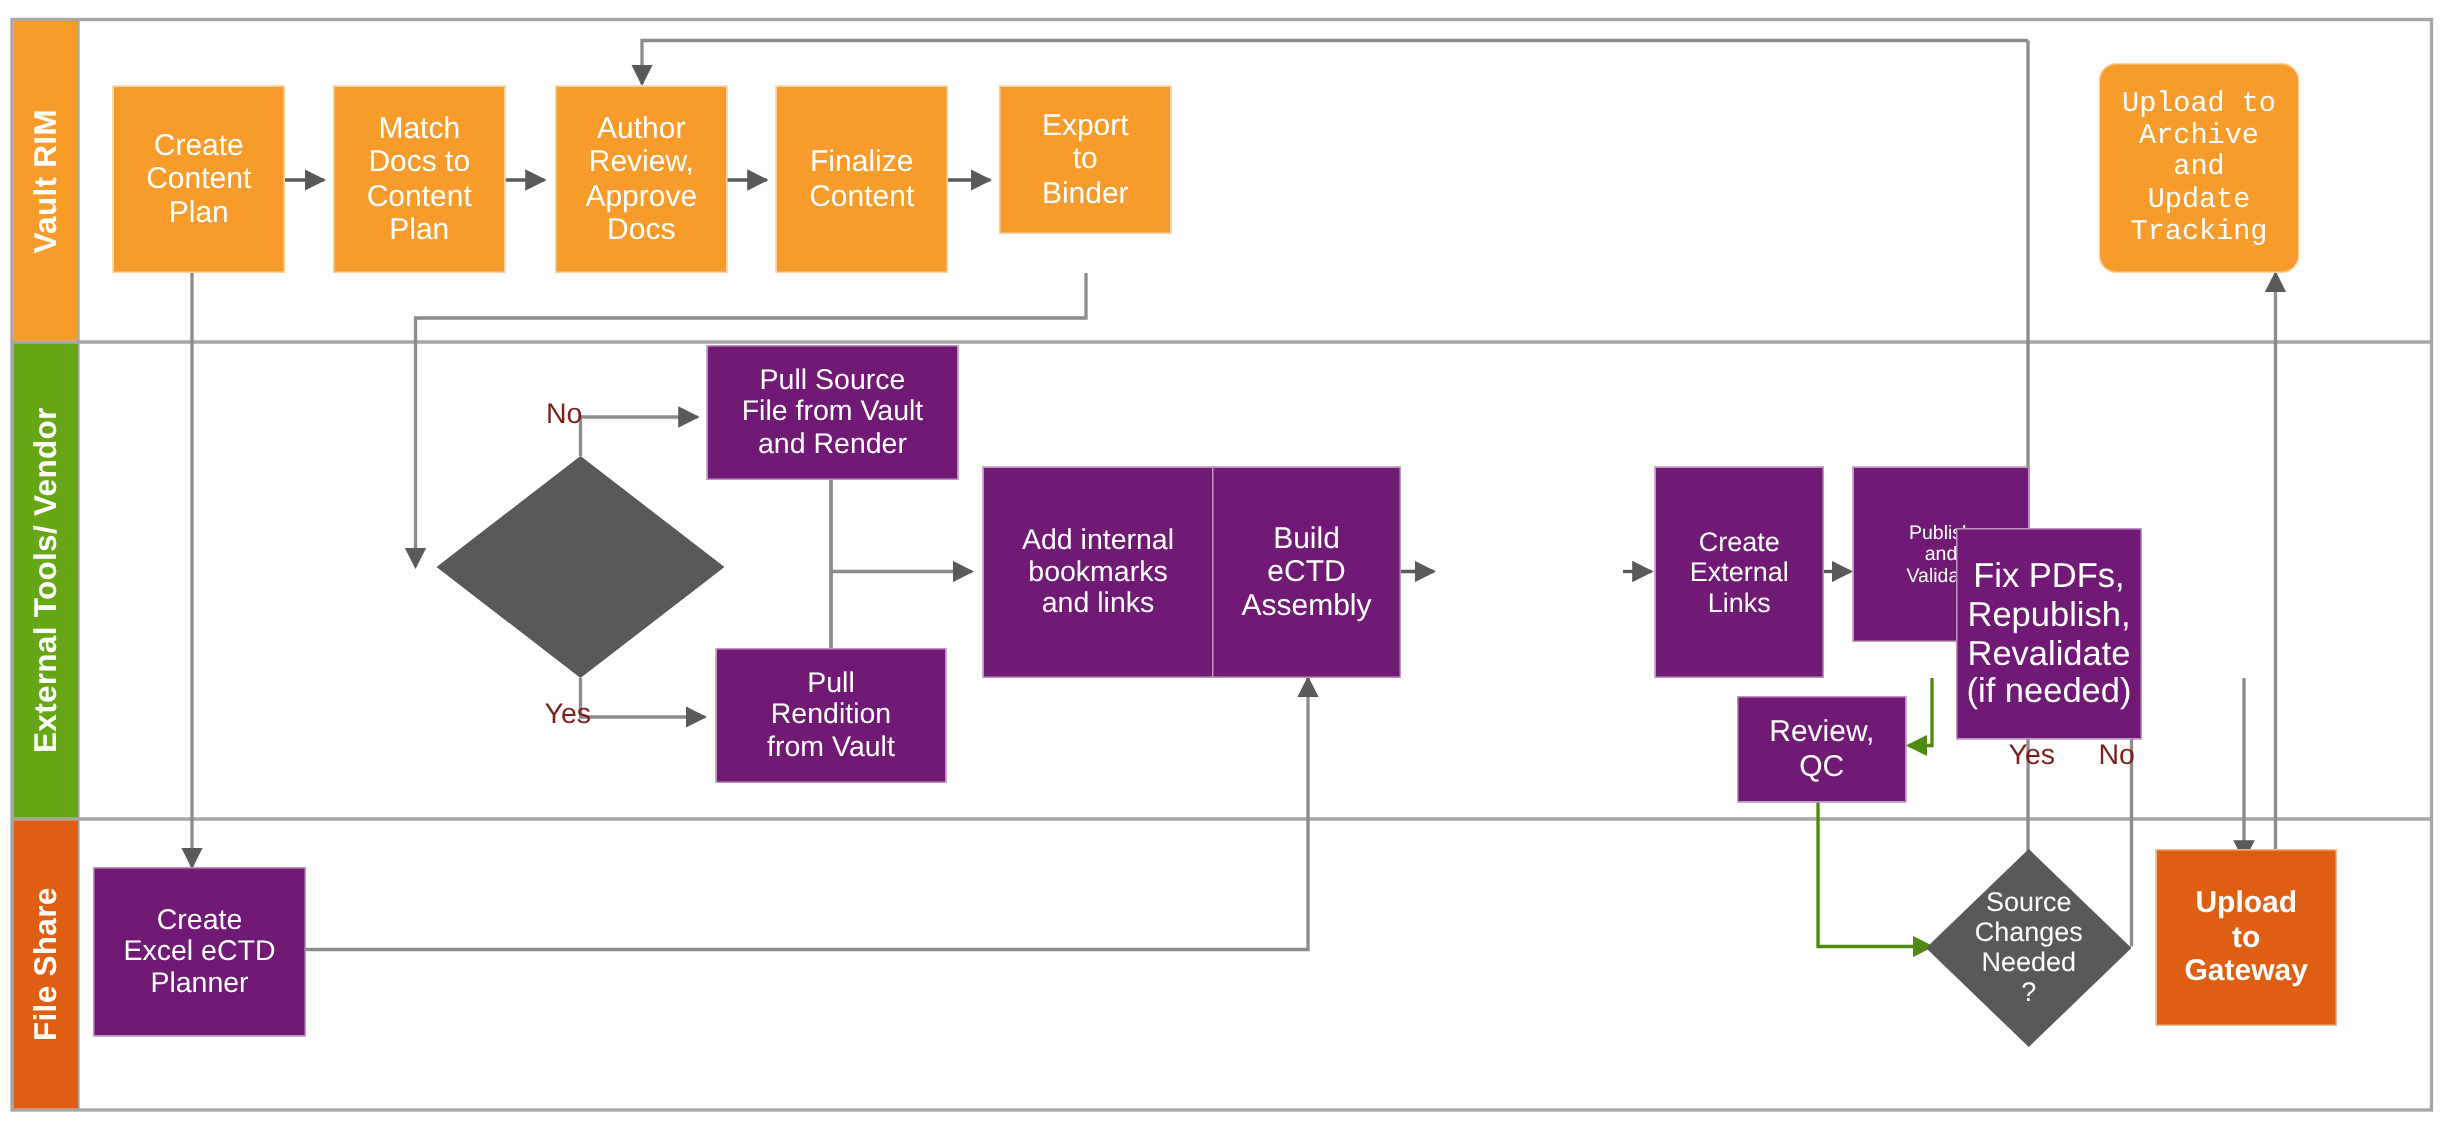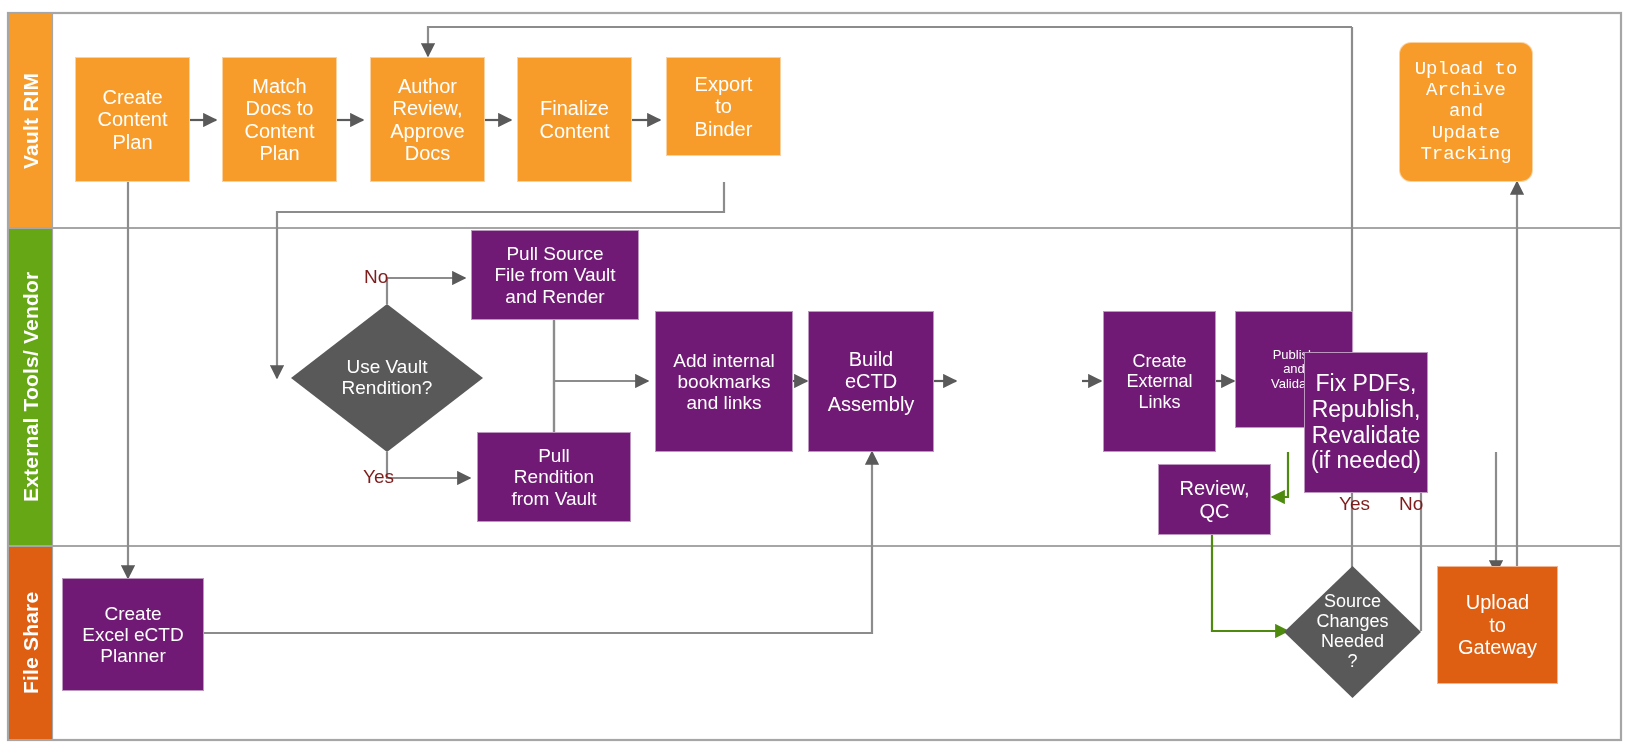--- a/index.html
+++ b/index.html
@@ -177,32 +177,31 @@
   <div class="node orange" style="left:666px; top:57px; width:115px; height:99px; font-size:20px;">
     <span>Export<br>to<br>Binder</span>
   </div>
 
   <div class="node orange rounded" style="left:1399px; top:42px; width:134px; height:140px; font-size:19px;">
     <span>Upload to<br>Archive and<br>Update<br>Tracking</span>
   </div>
 
   <div class="diamond" style="left:291px; top:304px; width:192px; height:148px;">
     <span class="dshape"></span>
-    <span class="dlabel" style="font-size:19px;">Use Vault<br>Rendition?</span>
   </div>
 
   <div class="node green" style="left:471px; top:230px; width:168px; height:90px; font-size:19px;">
     <span>Pull Source<br>File from Vault<br>and Render</span>
   </div>
 
   <div class="node green" style="left:477px; top:432px; width:154px; height:90px; font-size:19px;">
     <span>Pull<br>Rendition<br>from Vault</span>
   </div>
 
-  <div class="node green" style="left:655px; top:311px; width:138px; height:141px; font-size:19px;">
+  <div class="node green" style="left:655px; top:311px; width:154px; height:141px; font-size:19px;">
     <span>Add internal<br>bookmarks<br>and links</span>
   </div>
 
   <div class="node green" style="left:808px; top:311px; width:126px; height:141px; font-size:20px;">
     <span>Build<br>eCTD<br>Assembly</span>
   </div>
 
 
   <div class="node green" style="left:1103px; top:311px; width:113px; height:141px; font-size:18px;">
     <span>Create<br>External<br>Links</span>
@@ -222,21 +221,21 @@
 
   <div class="node green" style="left:62px; top:578px; width:142px; height:113px; font-size:19px;">
     <span>Create<br>Excel eCTD<br>Planner</span>
   </div>
 
   <div class="diamond" style="left:1284px; top:566px; width:137px; height:132px;">
     <span class="dshape"></span>
     <span class="dlabel" style="font-size:18px;">Source<br>Changes<br>Needed<br>?</span>
   </div>
 
-  <div class="node darkorange" style="left:1437px; top:566px; width:121px; height:118px; font-size:20px;">
+  <div class="node darkorange" style="left:1437px; top:566px; width:121px; height:118px; font-size:20px;font-weight:bold;">
     <span>Upload<br>to<br>Gateway</span>
   </div>
 
   <div class="edge-label" style="left:364px; top:266px;">No</div>
 
   <div class="edge-label" style="left:363px; top:466px;">Yes</div>
 
   <div class="edge-label" style="left:1339px; top:493px;">Yes</div>
 
   <div class="edge-label" style="left:1399px; top:493px;">No</div>

